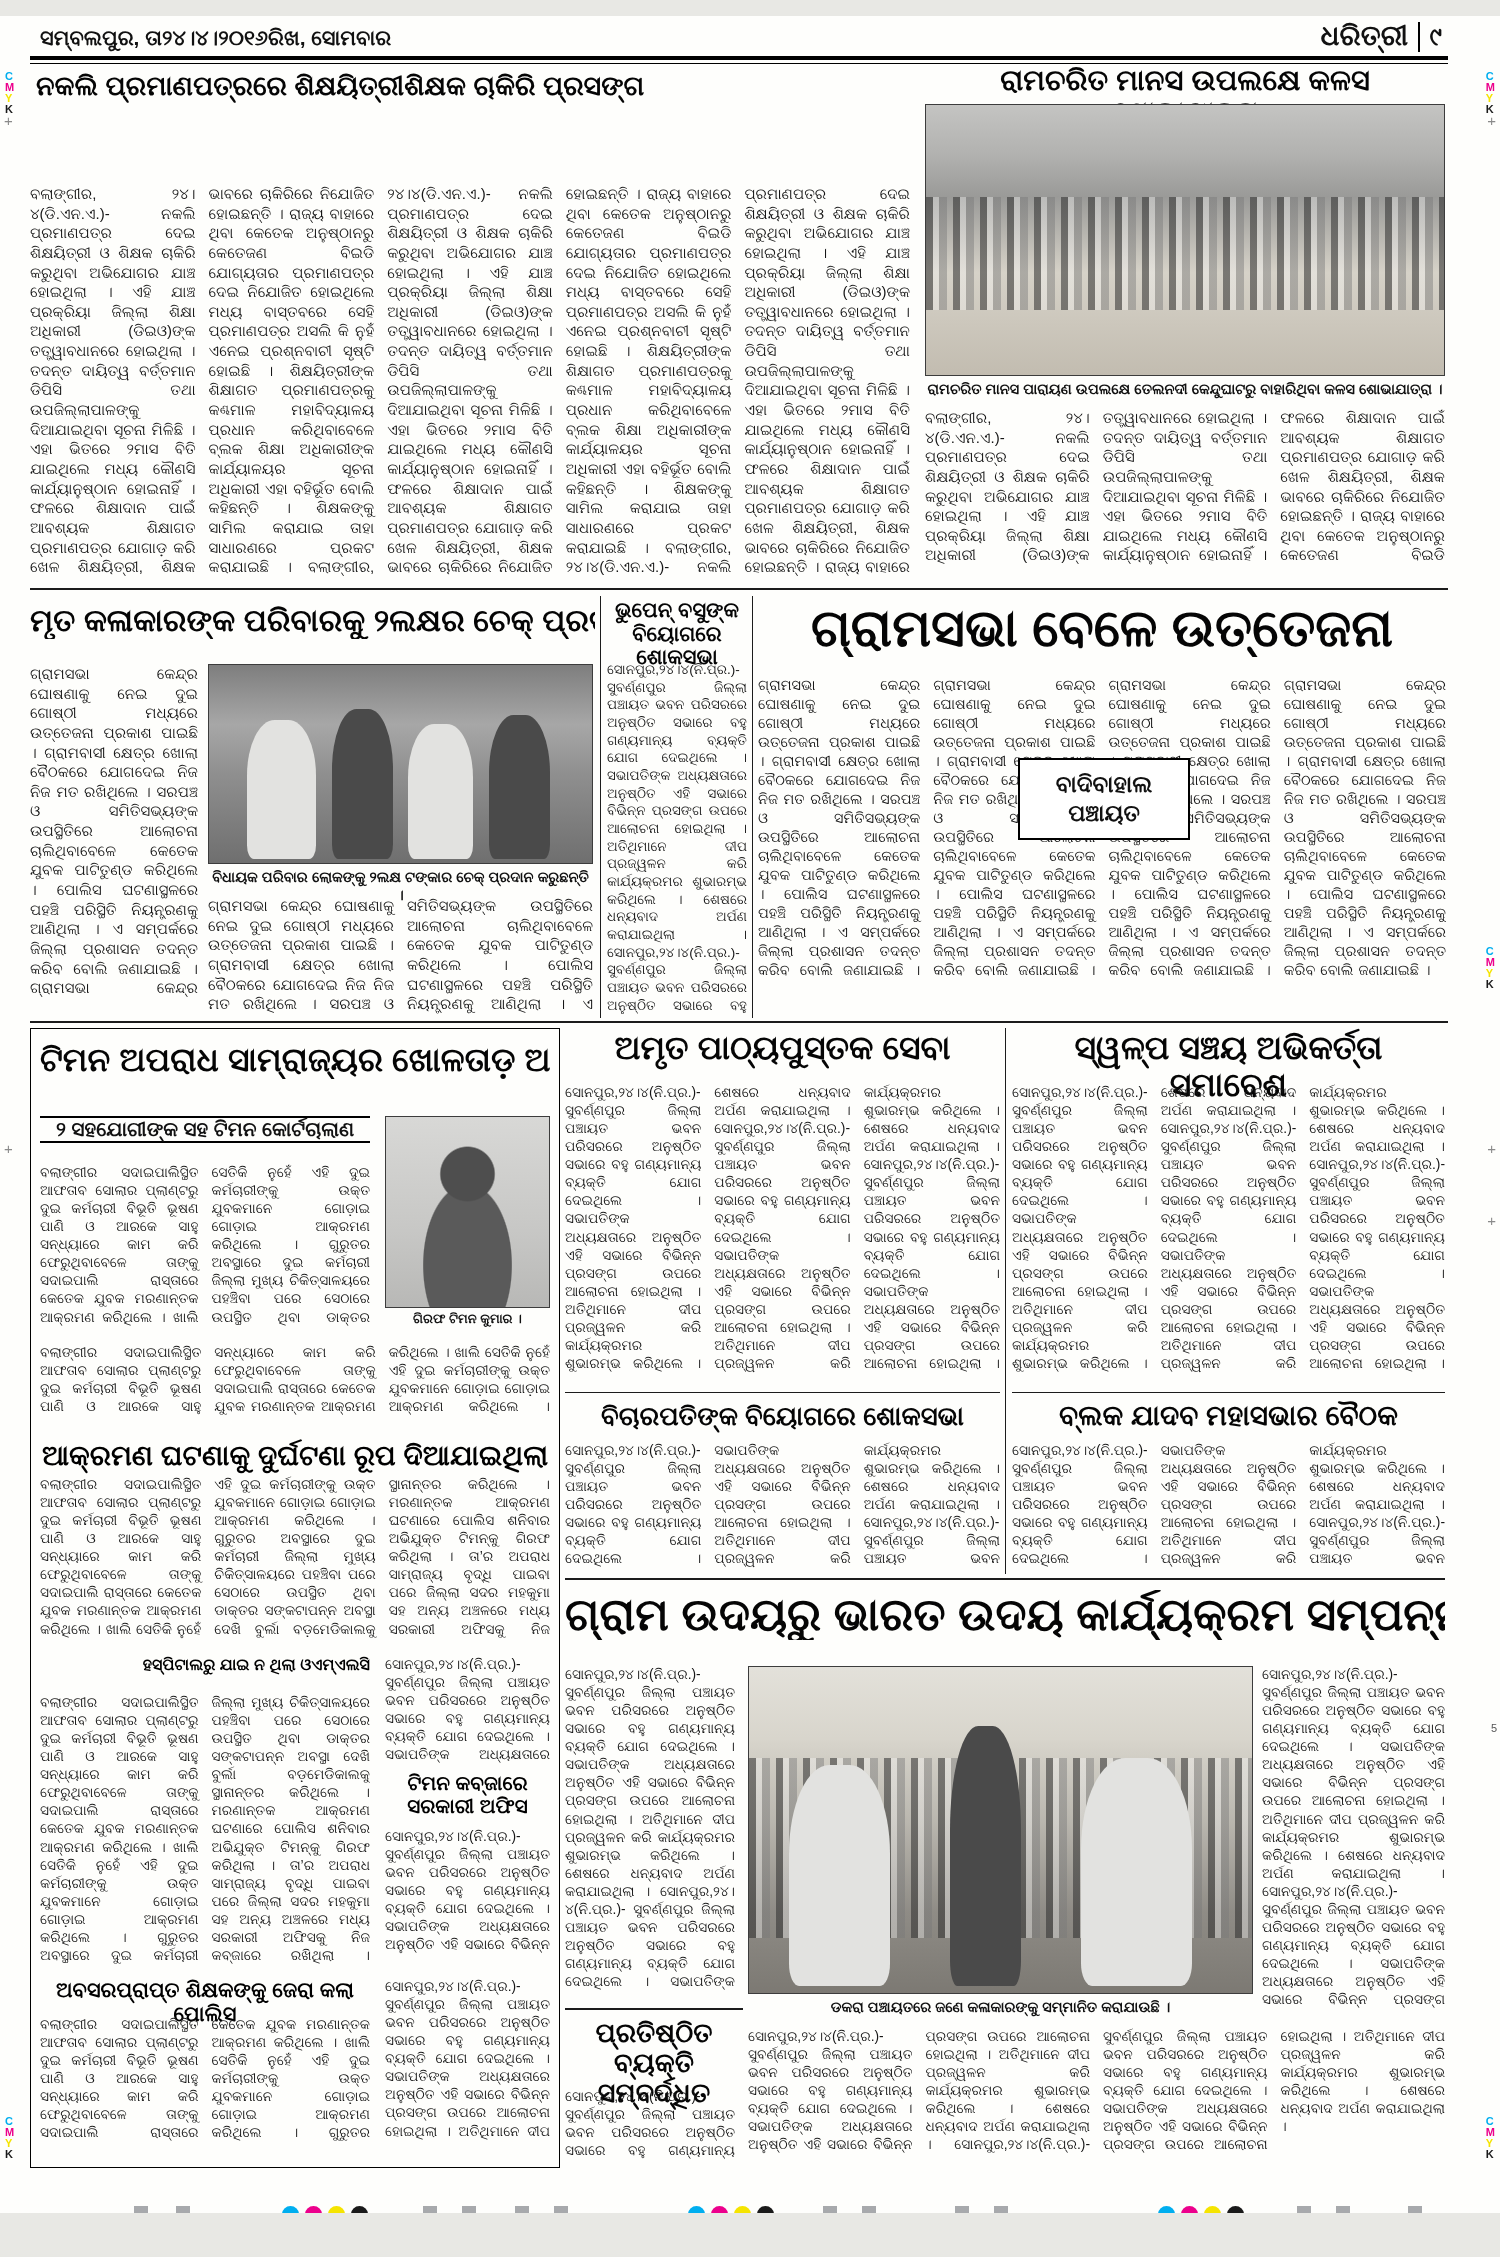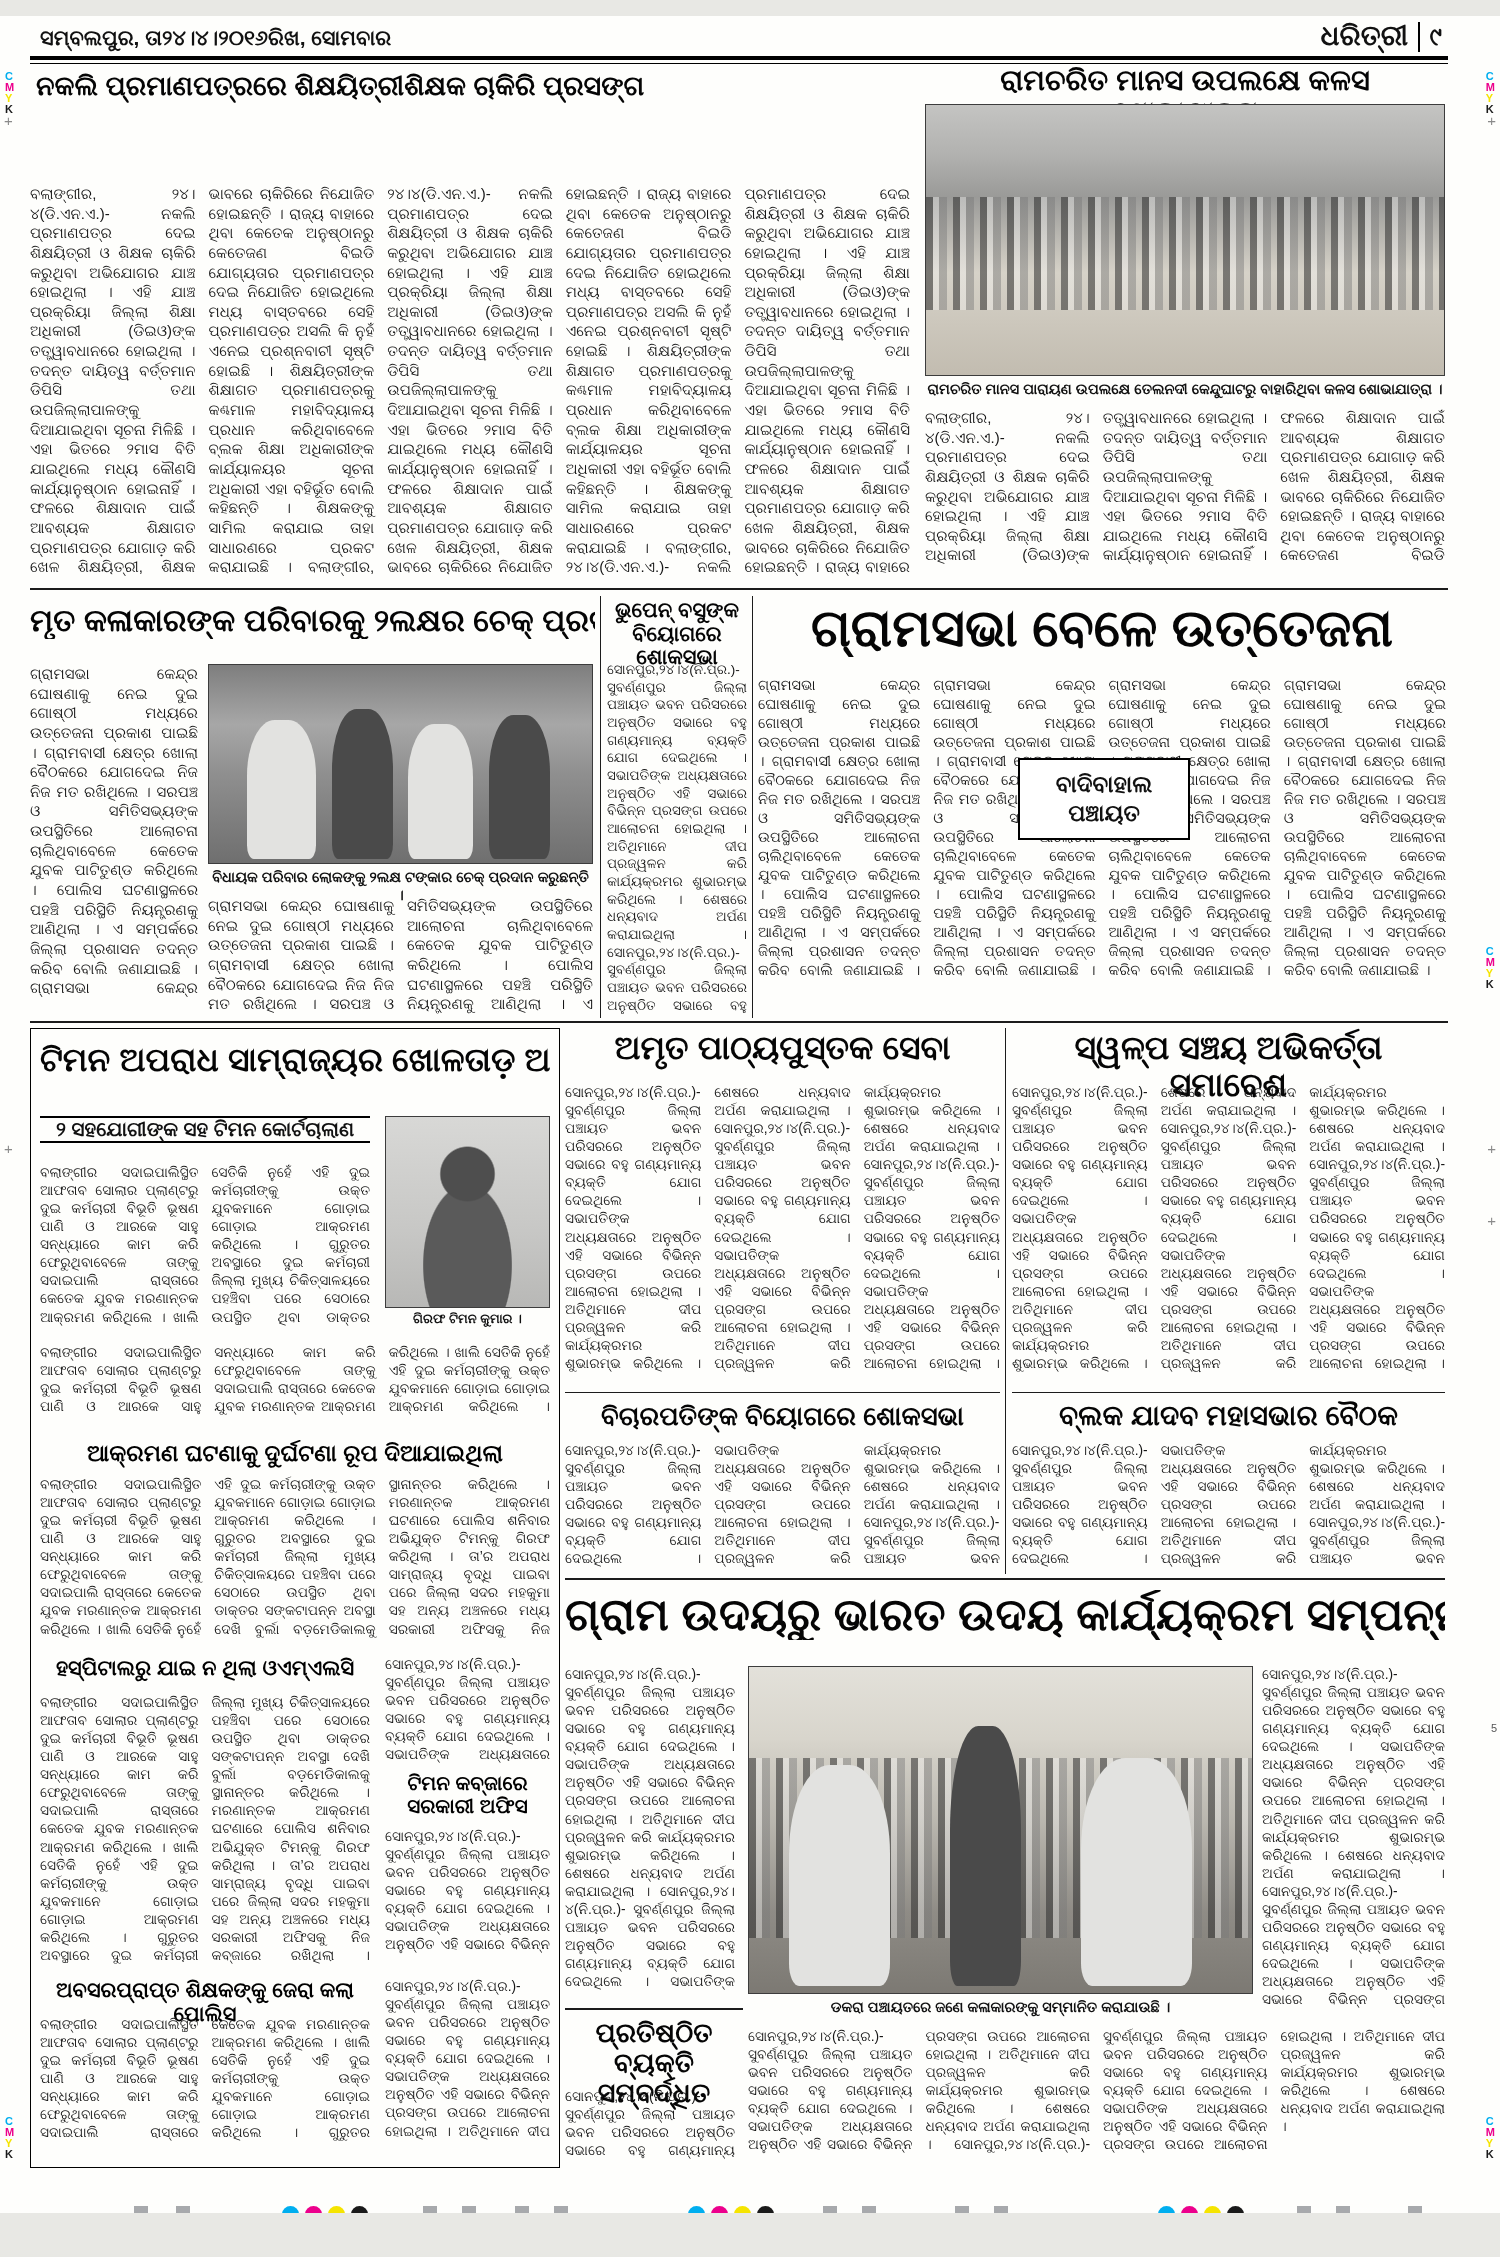--- a/index.html
+++ b/index.html
@@ -123,23 +123,23 @@
 
   <div class="abs rule" style="left:30px;top:1005px;width:1418px;height:1.5px;"></div>
 
   <div class="abs" style="left:30px;top:1012px;width:530px;height:1140px;border:1.5px solid #000;box-sizing:border-box;"></div>
   <div class="abs hl center nowrap" style="left:40px;top:1026px;font-size:33px;width:510px;">ଟିମନ ଅପରାଧ ସାମ୍ରାଜ୍ୟର ଖୋଳତାଡ଼ ଆରମ୍ଭ</div>
   <div class="abs subbar" style="left:40px;top:1100px;width:330px;font-size:20px;padding:0 0;">୨ ସହଯୋଗୀଙ୍କ ସହ ଟିମନ କୋର୍ଟଚାଲାଣ</div>
   <div class="abs photo ph-mug" style="left:385px;top:1100px;width:165px;height:192px;"></div>
   <div class="abs cap center" style="left:385px;top:1295px;width:165px;font-size:13px;">ଗିରଫ ଟିମନ କୁମାର ।</div>
   <div class="abs cols" style="left:40px;top:1148px;width:330px;height:170px;column-count:2;font-size:13.8px;">ବଲାଙ୍ଗୀର ସଦାଇପାଲିସ୍ଥିତ ଆଫତାବ ସୋଲାର ପ୍ଲାଣ୍ଟରୁ ଦୁଇ କର୍ମଚାରୀ ବିଭୂତି ଭୂଷଣ ପାଣି ଓ ଆରକେ ସାହୁ ସନ୍ଧ୍ୟାରେ କାମ କରି ଫେରୁଥିବାବେଳେ ତାଙ୍କୁ ସଦାଇପାଲି ରାସ୍ତାରେ କେତେକ ଯୁବକ ମରଣାନ୍ତକ ଆକ୍ରମଣ କରିଥିଲେ । ଖାଲି ସେତିକି ନୁହେଁ ଏହି ଦୁଇ କର୍ମଚାରୀଙ୍କୁ ଉକ୍ତ ଯୁବକମାନେ ଗୋଡ଼ାଇ ଗୋଡ଼ାଇ ଆକ୍ରମଣ କରିଥିଲେ । ଗୁରୁତର ଅବସ୍ଥାରେ ଦୁଇ କର୍ମଚାରୀ ଜିଲ୍ଲା ମୁଖ୍ୟ ଚିକିତ୍ସାଳୟରେ ପହଞ୍ଚିବା ପରେ ସେଠାରେ ଉପସ୍ଥିତ ଥିବା ଡାକ୍ତର ସଙ୍କଟାପନ୍ନ ଅବସ୍ଥା ଦେଖି ବୁର୍ଲା ବଡ଼ମେଡିକାଲକୁ ସ୍ଥାନାନ୍ତର କରିଥିଲେ । ମରଣାନ୍ତକ ଆକ୍ରମଣ ଘଟଣାରେ ପୋଲିସ ଶନିବାର ଅଭିଯୁକ୍ତ ଟିମନ୍‌କୁ ଗିରଫ କରିଥିଲା । ତା’ର ଅପରାଧ ସାମ୍ରାଜ୍ୟ ବୃଦ୍ଧି ପାଇବା ପରେ ଜିଲ୍ଲା ସଦର ମହକୁମା ସହ ଅନ୍ୟ ଅଞ୍ଚଳରେ ମଧ୍ୟ ସରକାରୀ ଅଫିସକୁ ନିଜ କବ୍ଜାରେ ରଖିଥିଲା । </div>
   <div class="abs cols" style="left:40px;top:1328px;width:510px;height:86px;column-count:3;font-size:13.8px;">ବଲାଙ୍ଗୀର ସଦାଇପାଲିସ୍ଥିତ ଆଫତାବ ସୋଲାର ପ୍ଲାଣ୍ଟରୁ ଦୁଇ କର୍ମଚାରୀ ବିଭୂତି ଭୂଷଣ ପାଣି ଓ ଆରକେ ସାହୁ ସନ୍ଧ୍ୟାରେ କାମ କରି ଫେରୁଥିବାବେଳେ ତାଙ୍କୁ ସଦାଇପାଲି ରାସ୍ତାରେ କେତେକ ଯୁବକ ମରଣାନ୍ତକ ଆକ୍ରମଣ କରିଥିଲେ । ଖାଲି ସେତିକି ନୁହେଁ ଏହି ଦୁଇ କର୍ମଚାରୀଙ୍କୁ ଉକ୍ତ ଯୁବକମାନେ ଗୋଡ଼ାଇ ଗୋଡ଼ାଇ ଆକ୍ରମଣ କରିଥିଲେ । ଗୁରୁତର ଅବସ୍ଥାରେ ଦୁଇ କର୍ମଚାରୀ ଜିଲ୍ଲା ମୁଖ୍ୟ ଚିକିତ୍ସାଳୟରେ ପହଞ୍ଚିବା ପରେ ସେଠାରେ ଉପସ୍ଥିତ ଥିବା ଡାକ୍ତର ସଙ୍କଟାପନ୍ନ ଅବସ୍ଥା ଦେଖି ବୁର୍ଲା ବଡ଼ମେଡିକାଲକୁ ସ୍ଥାନାନ୍ତର କରିଥିଲେ । ମରଣାନ୍ତକ ଆକ୍ରମଣ ଘଟଣାରେ ପୋଲିସ ଶନିବାର ଅଭିଯୁକ୍ତ ଟିମନ୍‌କୁ ଗିରଫ କରିଥିଲା । ତା’ର ଅପରାଧ ସାମ୍ରାଜ୍ୟ ବୃଦ୍ଧି ପାଇବା ପରେ ଜିଲ୍ଲା ସଦର ମହକୁମା ସହ ଅନ୍ୟ ଅଞ୍ଚଳରେ ମଧ୍ୟ ସରକାରୀ ଅଫିସକୁ ନିଜ କବ୍ଜାରେ ରଖିଥିଲା । </div>
-  <div class="abs xhead" style="left:40px;top:1424px;width:510px;font-size:23px;">ଆକ୍ରମଣ ଘଟଣାକୁ ଦୁର୍ଘଟଣା ରୂପ ଦିଆଯାଇଥିଲା</div>
+  <div class="abs xhead" style="left:40px;top:1424px;width:510px;font-size:28px;">ଆକ୍ରମଣ ଘଟଣାକୁ ଦୁର୍ଘଟଣା ରୂପ ଦିଆଯାଇଥିଲା</div>
   <div class="abs cols" style="left:40px;top:1460px;width:510px;height:172px;column-count:3;font-size:13.8px;">ବଲାଙ୍ଗୀର ସଦାଇପାଲିସ୍ଥିତ ଆଫତାବ ସୋଲାର ପ୍ଲାଣ୍ଟରୁ ଦୁଇ କର୍ମଚାରୀ ବିଭୂତି ଭୂଷଣ ପାଣି ଓ ଆରକେ ସାହୁ ସନ୍ଧ୍ୟାରେ କାମ କରି ଫେରୁଥିବାବେଳେ ତାଙ୍କୁ ସଦାଇପାଲି ରାସ୍ତାରେ କେତେକ ଯୁବକ ମରଣାନ୍ତକ ଆକ୍ରମଣ କରିଥିଲେ । ଖାଲି ସେତିକି ନୁହେଁ ଏହି ଦୁଇ କର୍ମଚାରୀଙ୍କୁ ଉକ୍ତ ଯୁବକମାନେ ଗୋଡ଼ାଇ ଗୋଡ଼ାଇ ଆକ୍ରମଣ କରିଥିଲେ । ଗୁରୁତର ଅବସ୍ଥାରେ ଦୁଇ କର୍ମଚାରୀ ଜିଲ୍ଲା ମୁଖ୍ୟ ଚିକିତ୍ସାଳୟରେ ପହଞ୍ଚିବା ପରେ ସେଠାରେ ଉପସ୍ଥିତ ଥିବା ଡାକ୍ତର ସଙ୍କଟାପନ୍ନ ଅବସ୍ଥା ଦେଖି ବୁର୍ଲା ବଡ଼ମେଡିକାଲକୁ ସ୍ଥାନାନ୍ତର କରିଥିଲେ । ମରଣାନ୍ତକ ଆକ୍ରମଣ ଘଟଣାରେ ପୋଲିସ ଶନିବାର ଅଭିଯୁକ୍ତ ଟିମନ୍‌କୁ ଗିରଫ କରିଥିଲା । ତା’ର ଅପରାଧ ସାମ୍ରାଜ୍ୟ ବୃଦ୍ଧି ପାଇବା ପରେ ଜିଲ୍ଲା ସଦର ମହକୁମା ସହ ଅନ୍ୟ ଅଞ୍ଚଳରେ ମଧ୍ୟ ସରକାରୀ ଅଫିସକୁ ନିଜ କବ୍ଜାରେ ରଖିଥିଲା । ବଲାଙ୍ଗୀର ସଦାଇପାଲିସ୍ଥିତ ଆଫତାବ ସୋଲାର ପ୍ଲାଣ୍ଟରୁ ଦୁଇ କର୍ମଚାରୀ ବିଭୂତି ଭୂଷଣ ପାଣି ଓ ଆରକେ ସାହୁ ସନ୍ଧ୍ୟାରେ କାମ କରି ଫେରୁଥିବାବେଳେ ତାଙ୍କୁ ସଦାଇପାଲି ରାସ୍ତାରେ କେତେକ ଯୁବକ ମରଣାନ୍ତକ ଆକ୍ରମଣ କରିଥିଲେ । ଖାଲି ସେତିକି ନୁହେଁ ଏହି ଦୁଇ କର୍ମଚାରୀଙ୍କୁ ଉକ୍ତ ଯୁବକମାନେ ଗୋଡ଼ାଇ ଗୋଡ଼ାଇ ଆକ୍ରମଣ କରିଥିଲେ । ଗୁରୁତର ଅବସ୍ଥାରେ ଦୁଇ କର୍ମଚାରୀ ଜିଲ୍ଲା ମୁଖ୍ୟ ଚିକିତ୍ସାଳୟରେ ପହଞ୍ଚିବା ପରେ ସେଠାରେ ଉପସ୍ଥିତ ଥିବା ଡାକ୍ତର ସଙ୍କଟାପନ୍ନ ଅବସ୍ଥା ଦେଖି ବୁର୍ଲା ବଡ଼ମେଡିକାଲକୁ ସ୍ଥାନାନ୍ତର କରିଥିଲେ । ମରଣାନ୍ତକ ଆକ୍ରମଣ ଘଟଣାରେ ପୋଲିସ ଶନିବାର ଅଭିଯୁକ୍ତ ଟିମନ୍‌କୁ ଗିରଫ କରିଥିଲା । ତା’ର ଅପରାଧ ସାମ୍ରାଜ୍ୟ ବୃଦ୍ଧି ପାଇବା ପରେ ଜିଲ୍ଲା ସଦର ମହକୁମା ସହ ଅନ୍ୟ ଅଞ୍ଚଳରେ ମଧ୍ୟ ସରକାରୀ ଅଫିସକୁ ନିଜ କବ୍ଜାରେ ରଖିଥିଲା । </div>
-  <div class="abs xhead" style="left:40px;top:1640px;width:330px;font-size:21px;">ହସ୍ପିଟାଲରୁ ଯାଇ ନ ଥିଲା ଓଏମ୍ଏଲସି</div>
+  <div class="abs xhead" style="left:40px;top:1640px;width:330px;font-size:16px;text-align:right;">ହସ୍ପିଟାଲରୁ ଯାଇ ନ ଥିଲା ଓଏମ୍ଏଲସି</div>
   <div class="abs cols" style="left:40px;top:1678px;width:330px;height:278px;column-count:2;font-size:13.8px;">ବଲାଙ୍ଗୀର ସଦାଇପାଲିସ୍ଥିତ ଆଫତାବ ସୋଲାର ପ୍ଲାଣ୍ଟରୁ ଦୁଇ କର୍ମଚାରୀ ବିଭୂତି ଭୂଷଣ ପାଣି ଓ ଆରକେ ସାହୁ ସନ୍ଧ୍ୟାରେ କାମ କରି ଫେରୁଥିବାବେଳେ ତାଙ୍କୁ ସଦାଇପାଲି ରାସ୍ତାରେ କେତେକ ଯୁବକ ମରଣାନ୍ତକ ଆକ୍ରମଣ କରିଥିଲେ । ଖାଲି ସେତିକି ନୁହେଁ ଏହି ଦୁଇ କର୍ମଚାରୀଙ୍କୁ ଉକ୍ତ ଯୁବକମାନେ ଗୋଡ଼ାଇ ଗୋଡ଼ାଇ ଆକ୍ରମଣ କରିଥିଲେ । ଗୁରୁତର ଅବସ୍ଥାରେ ଦୁଇ କର୍ମଚାରୀ ଜିଲ୍ଲା ମୁଖ୍ୟ ଚିକିତ୍ସାଳୟରେ ପହଞ୍ଚିବା ପରେ ସେଠାରେ ଉପସ୍ଥିତ ଥିବା ଡାକ୍ତର ସଙ୍କଟାପନ୍ନ ଅବସ୍ଥା ଦେଖି ବୁର୍ଲା ବଡ଼ମେଡିକାଲକୁ ସ୍ଥାନାନ୍ତର କରିଥିଲେ । ମରଣାନ୍ତକ ଆକ୍ରମଣ ଘଟଣାରେ ପୋଲିସ ଶନିବାର ଅଭିଯୁକ୍ତ ଟିମନ୍‌କୁ ଗିରଫ କରିଥିଲା । ତା’ର ଅପରାଧ ସାମ୍ରାଜ୍ୟ ବୃଦ୍ଧି ପାଇବା ପରେ ଜିଲ୍ଲା ସଦର ମହକୁମା ସହ ଅନ୍ୟ ଅଞ୍ଚଳରେ ମଧ୍ୟ ସରକାରୀ ଅଫିସକୁ ନିଜ କବ୍ଜାରେ ରଖିଥିଲା । ବଲାଙ୍ଗୀର ସଦାଇପାଲିସ୍ଥିତ ଆଫତାବ ସୋଲାର ପ୍ଲାଣ୍ଟରୁ ଦୁଇ କର୍ମଚାରୀ ବିଭୂତି ଭୂଷଣ ପାଣି ଓ ଆରକେ ସାହୁ ସନ୍ଧ୍ୟାରେ କାମ କରି ଫେରୁଥିବାବେଳେ ତାଙ୍କୁ ସଦାଇପାଲି ରାସ୍ତାରେ କେତେକ ଯୁବକ ମରଣାନ୍ତକ ଆକ୍ରମଣ କରିଥିଲେ । ଖାଲି ସେତିକି ନୁହେଁ ଏହି ଦୁଇ କର୍ମଚାରୀଙ୍କୁ ଉକ୍ତ ଯୁବକମାନେ ଗୋଡ଼ାଇ ଗୋଡ଼ାଇ ଆକ୍ରମଣ କରିଥିଲେ । ଗୁରୁତର ଅବସ୍ଥାରେ ଦୁଇ କର୍ମଚାରୀ ଜିଲ୍ଲା ମୁଖ୍ୟ ଚିକିତ୍ସାଳୟରେ ପହଞ୍ଚିବା ପରେ ସେଠାରେ ଉପସ୍ଥିତ ଥିବା ଡାକ୍ତର ସଙ୍କଟାପନ୍ନ ଅବସ୍ଥା ଦେଖି ବୁର୍ଲା ବଡ଼ମେଡିକାଲକୁ ସ୍ଥାନାନ୍ତର କରିଥିଲେ । ମରଣାନ୍ତକ ଆକ୍ରମଣ ଘଟଣାରେ ପୋଲିସ ଶନିବାର ଅଭିଯୁକ୍ତ ଟିମନ୍‌କୁ ଗିରଫ କରିଥିଲା । ତା’ର ଅପରାଧ ସାମ୍ରାଜ୍ୟ ବୃଦ୍ଧି ପାଇବା ପରେ ଜିଲ୍ଲା ସଦର ମହକୁମା ସହ ଅନ୍ୟ ଅଞ୍ଚଳରେ ମଧ୍ୟ ସରକାରୀ ଅଫିସକୁ ନିଜ କବ୍ଜାରେ ରଖିଥିଲା । </div>
   <div class="abs cols" style="left:385px;top:1640px;width:165px;height:110px;column-count:1;font-size:13.8px;">ସୋନପୁର,୨୪।୪(ନି.ପ୍ର.)- ସୁବର୍ଣ୍ଣପୁର ଜିଲ୍ଲା ପଞ୍ଚାୟତ ଭବନ ପରିସରରେ ଅନୁଷ୍ଠିତ ସଭାରେ ବହୁ ଗଣ୍ୟମାନ୍ୟ ବ୍ୟକ୍ତି ଯୋଗ ଦେଇଥିଲେ । ସଭାପତିଙ୍କ ଅଧ୍ୟକ୍ଷତାରେ ଅନୁଷ୍ଠିତ ଏହି ସଭାରେ ବିଭିନ୍ନ ପ୍ରସଙ୍ଗ ଉପରେ ଆଲୋଚନା ହୋଇଥିଲା । ଅତିଥିମାନେ ଦୀପ ପ୍ରଜ୍ୱଳନ କରି କାର୍ଯ୍ୟକ୍ରମର ଶୁଭାରମ୍ଭ କରିଥିଲେ । ଶେଷରେ ଧନ୍ୟବାଦ ଅର୍ପଣ କରାଯାଇଥିଲା । </div>
   <div class="abs xhead" style="left:385px;top:1756px;width:165px;font-size:20px;">ଟିମନ କବ୍ଜାରେ ସରକାରୀ ଅଫିସ</div>
   <div class="abs cols" style="left:385px;top:1812px;width:165px;height:142px;column-count:1;font-size:13.8px;">ସୋନପୁର,୨୪।୪(ନି.ପ୍ର.)- ସୁବର୍ଣ୍ଣପୁର ଜିଲ୍ଲା ପଞ୍ଚାୟତ ଭବନ ପରିସରରେ ଅନୁଷ୍ଠିତ ସଭାରେ ବହୁ ଗଣ୍ୟମାନ୍ୟ ବ୍ୟକ୍ତି ଯୋଗ ଦେଇଥିଲେ । ସଭାପତିଙ୍କ ଅଧ୍ୟକ୍ଷତାରେ ଅନୁଷ୍ଠିତ ଏହି ସଭାରେ ବିଭିନ୍ନ ପ୍ରସଙ୍ଗ ଉପରେ ଆଲୋଚନା ହୋଇଥିଲା । ଅତିଥିମାନେ ଦୀପ ପ୍ରଜ୍ୱଳନ କରି କାର୍ଯ୍ୟକ୍ରମର ଶୁଭାରମ୍ଭ କରିଥିଲେ । ଶେଷରେ ଧନ୍ୟବାଦ ଅର୍ପଣ କରାଯାଇଥିଲା । </div>
   <div class="abs xhead" style="left:40px;top:1962px;width:330px;font-size:21px;">ଅବସରପ୍ରାପ୍ତ ଶିକ୍ଷକଙ୍କୁ ଜେରା କଲା ପୋଲିସ</div>
   <div class="abs cols" style="left:40px;top:2000px;width:330px;height:142px;column-count:2;font-size:13.8px;">ବଲାଙ୍ଗୀର ସଦାଇପାଲିସ୍ଥିତ ଆଫତାବ ସୋଲାର ପ୍ଲାଣ୍ଟରୁ ଦୁଇ କର୍ମଚାରୀ ବିଭୂତି ଭୂଷଣ ପାଣି ଓ ଆରକେ ସାହୁ ସନ୍ଧ୍ୟାରେ କାମ କରି ଫେରୁଥିବାବେଳେ ତାଙ୍କୁ ସଦାଇପାଲି ରାସ୍ତାରେ କେତେକ ଯୁବକ ମରଣାନ୍ତକ ଆକ୍ରମଣ କରିଥିଲେ । ଖାଲି ସେତିକି ନୁହେଁ ଏହି ଦୁଇ କର୍ମଚାରୀଙ୍କୁ ଉକ୍ତ ଯୁବକମାନେ ଗୋଡ଼ାଇ ଗୋଡ଼ାଇ ଆକ୍ରମଣ କରିଥିଲେ । ଗୁରୁତର ଅବସ୍ଥାରେ ଦୁଇ କର୍ମଚାରୀ ଜିଲ୍ଲା ମୁଖ୍ୟ ଚିକିତ୍ସାଳୟରେ ପହଞ୍ଚିବା ପରେ ସେଠାରେ ଉପସ୍ଥିତ ଥିବା ଡାକ୍ତର ସଙ୍କଟାପନ୍ନ ଅବସ୍ଥା ଦେଖି ବୁର୍ଲା ବଡ଼ମେଡିକାଲକୁ ସ୍ଥାନାନ୍ତର କରିଥିଲେ । ମରଣାନ୍ତକ ଆକ୍ରମଣ ଘଟଣାରେ ପୋଲିସ ଶନିବାର ଅଭିଯୁକ୍ତ ଟିମନ୍‌କୁ ଗିରଫ କରିଥିଲା । ତା’ର ଅପରାଧ ସାମ୍ରାଜ୍ୟ ବୃଦ୍ଧି ପାଇବା ପରେ ଜିଲ୍ଲା ସଦର ମହକୁମା ସହ ଅନ୍ୟ ଅଞ୍ଚଳରେ ମଧ୍ୟ ସରକାରୀ ଅଫିସକୁ ନିଜ କବ୍ଜାରେ ରଖିଥିଲା । </div>
   <div class="abs cols" style="left:385px;top:1962px;width:165px;height:180px;column-count:1;font-size:13.8px;">ସୋନପୁର,୨୪।୪(ନି.ପ୍ର.)- ସୁବର୍ଣ୍ଣପୁର ଜିଲ୍ଲା ପଞ୍ଚାୟତ ଭବନ ପରିସରରେ ଅନୁଷ୍ଠିତ ସଭାରେ ବହୁ ଗଣ୍ୟମାନ୍ୟ ବ୍ୟକ୍ତି ଯୋଗ ଦେଇଥିଲେ । ସଭାପତିଙ୍କ ଅଧ୍ୟକ୍ଷତାରେ ଅନୁଷ୍ଠିତ ଏହି ସଭାରେ ବିଭିନ୍ନ ପ୍ରସଙ୍ଗ ଉପରେ ଆଲୋଚନା ହୋଇଥିଲା । ଅତିଥିମାନେ ଦୀପ ପ୍ରଜ୍ୱଳନ କରି କାର୍ଯ୍ୟକ୍ରମର ଶୁଭାରମ୍ଭ କରିଥିଲେ । ଶେଷରେ ଧନ୍ୟବାଦ ଅର୍ପଣ କରାଯାଇଥିଲା । </div>
 
   <div class="abs hl center" style="left:565px;top:1014px;font-size:33px;width:435px;">ଅମୃତ ପାଠ୍ୟପୁସ୍ତକ ସେବା</div>
   <div class="abs cols" style="left:565px;top:1068px;width:435px;height:302px;column-count:3;font-size:13.8px;">ସୋନପୁର,୨୪।୪(ନି.ପ୍ର.)- ସୁବର୍ଣ୍ଣପୁର ଜିଲ୍ଲା ପଞ୍ଚାୟତ ଭବନ ପରିସରରେ ଅନୁଷ୍ଠିତ ସଭାରେ ବହୁ ଗଣ୍ୟମାନ୍ୟ ବ୍ୟକ୍ତି ଯୋଗ ଦେଇଥିଲେ । ସଭାପତିଙ୍କ ଅଧ୍ୟକ୍ଷତାରେ ଅନୁଷ୍ଠିତ ଏହି ସଭାରେ ବିଭିନ୍ନ ପ୍ରସଙ୍ଗ ଉପରେ ଆଲୋଚନା ହୋଇଥିଲା । ଅତିଥିମାନେ ଦୀପ ପ୍ରଜ୍ୱଳନ କରି କାର୍ଯ୍ୟକ୍ରମର ଶୁଭାରମ୍ଭ କରିଥିଲେ । ଶେଷରେ ଧନ୍ୟବାଦ ଅର୍ପଣ କରାଯାଇଥିଲା । ସୋନପୁର,୨୪।୪(ନି.ପ୍ର.)- ସୁବର୍ଣ୍ଣପୁର ଜିଲ୍ଲା ପଞ୍ଚାୟତ ଭବନ ପରିସରରେ ଅନୁଷ୍ଠିତ ସଭାରେ ବହୁ ଗଣ୍ୟମାନ୍ୟ ବ୍ୟକ୍ତି ଯୋଗ ଦେଇଥିଲେ । ସଭାପତିଙ୍କ ଅଧ୍ୟକ୍ଷତାରେ ଅନୁଷ୍ଠିତ ଏହି ସଭାରେ ବିଭିନ୍ନ ପ୍ରସଙ୍ଗ ଉପରେ ଆଲୋଚନା ହୋଇଥିଲା । ଅତିଥିମାନେ ଦୀପ ପ୍ରଜ୍ୱଳନ କରି କାର୍ଯ୍ୟକ୍ରମର ଶୁଭାରମ୍ଭ କରିଥିଲେ । ଶେଷରେ ଧନ୍ୟବାଦ ଅର୍ପଣ କରାଯାଇଥିଲା । ସୋନପୁର,୨୪।୪(ନି.ପ୍ର.)- ସୁବର୍ଣ୍ଣପୁର ଜିଲ୍ଲା ପଞ୍ଚାୟତ ଭବନ ପରିସରରେ ଅନୁଷ୍ଠିତ ସଭାରେ ବହୁ ଗଣ୍ୟମାନ୍ୟ ବ୍ୟକ୍ତି ଯୋଗ ଦେଇଥିଲେ । ସଭାପତିଙ୍କ ଅଧ୍ୟକ୍ଷତାରେ ଅନୁଷ୍ଠିତ ଏହି ସଭାରେ ବିଭିନ୍ନ ପ୍ରସଙ୍ଗ ଉପରେ ଆଲୋଚନା ହୋଇଥିଲା । ଅତିଥିମାନେ ଦୀପ ପ୍ରଜ୍ୱଳନ କରି କାର୍ଯ୍ୟକ୍ରମର ଶୁଭାରମ୍ଭ କରିଥିଲେ । ଶେଷରେ ଧନ୍ୟବାଦ ଅର୍ପଣ କରାଯାଇଥିଲା । </div>

